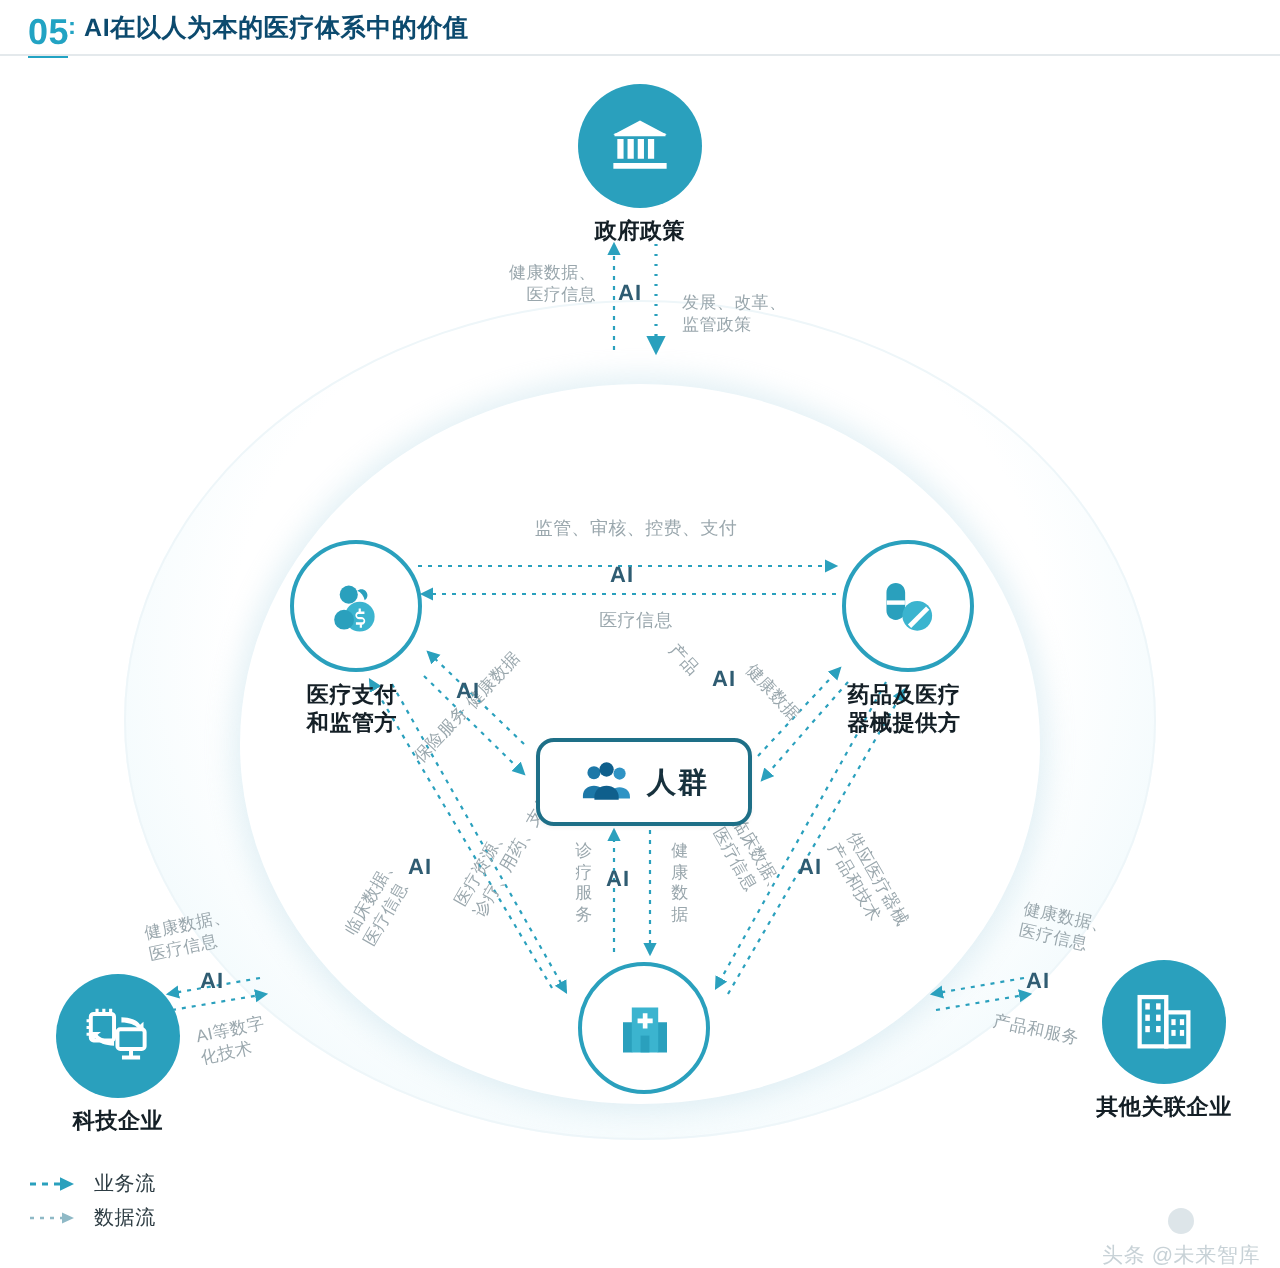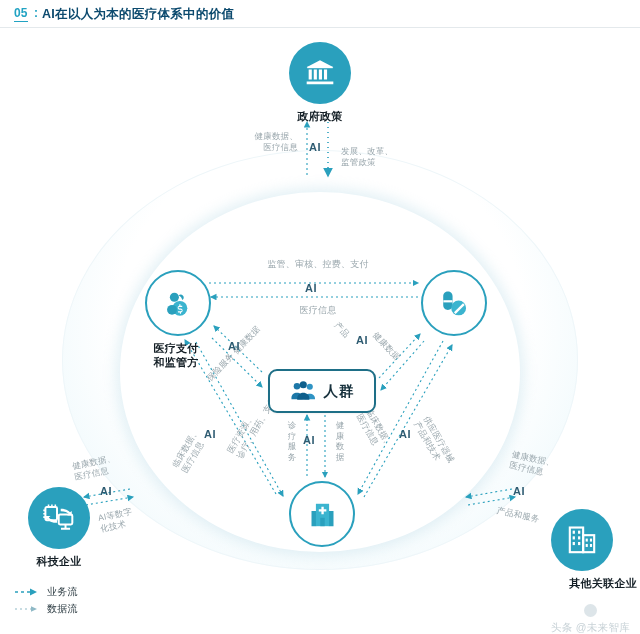--- a/index.html
+++ b/index.html
@@ -7,21 +7,21 @@
     width:640px;height:634px;
     background:#ffffff;
     font-family:"Liberation Sans","DejaVu Sans",sans-serif;
     position:relative;overflow:hidden;
     color:#1b2b33;
   }
   
   #header{position:absolute;left:0;top:0;width:640px;height:28px;}
   #header .bar{position:absolute;left:0;top:0;width:640px;height:27px;
     border-bottom:1px solid #e4e9ec;background:#fff;}
-  #header .num{position:absolute;left:14px;top:6px;font-size:12px;font-weight:bold;
+  #header .num{position:absolute;left:14px;top:6px;font-size:18px;font-weight:bold;
     color:#22a3c3;letter-spacing:.2px;border-bottom:1.6px solid #22a3c3;padding-bottom:1px;}
   #header .colon{position:absolute;left:34px;top:6px;font-size:12px;font-weight:bold;color:#22a3c3;}
   #header .title{position:absolute;left:42px;top:6px;font-size:12.5px;font-weight:bold;color:#0c4a6e;
     letter-spacing:.3px;}
 
   
   .ellipse-outer{
     position:absolute;left:62px;top:150px;width:516px;height:420px;
     border-radius:50%;
     background:radial-gradient(ellipse at 50% 42%, #ffffff 56%, #f4fbfd 74%, #eef8fb 86%, #ffffff 100%);
@@ -48,21 +48,21 @@
   .node .nlabel{
     margin-top:6px;font-size:11px;font-weight:bold;color:#141f26;
     line-height:1.25;letter-spacing:.3px;white-space:pre-line;
   }
 
   #node-gov{left:289px;top:42px;width:62px;}
   #node-payer{left:145px;top:270px;width:62px;}
   #node-pharma{left:421px;top:270px;width:62px;}
   #node-provider{left:289px;top:481px;width:62px;}
   #node-tech{left:28px;top:487px;width:62px;}
-  #node-other{left:551px;top:509px;width:62px;text-align:right;}
+  #node-other{left:551px;top:480px;width:62px;}
 
   #node-payer .nlabel,#node-pharma .nlabel{white-space:pre-line;}
   #node-payer{width:62px;}
   #node-payer .nlabel{width:110px;margin-left:-24px;font-family:Liberation Serif, serif;}
   #node-pharma .nlabel{width:120px;margin-left:-29px;}
   #node-provider .nlabel{width:130px;margin-left:-34px;}
   #node-tech .nlabel{width:100px;margin-left:-19px;}
   #node-other .nlabel{width:110px;margin-left:-24px;}
   #node-gov .nlabel{width:100px;margin-left:-19px;}
 
@@ -225,20 +225,22 @@
 
 <div class="node" id="node-pharma">
   <div class="disc ring">
     <svg width="33" height="33" viewBox="0 0 24 24">
       <path fill="#2aa0bd" d="M7.2 3.3c1.9 0 3.4 1.5 3.4 3.4v6.6c0 1.9-1.5 3.4-3.4 3.4S3.8 15.2 3.8 13.3V6.7c0-1.9 1.5-3.4 3.4-3.4z"></path>
       <path fill="#ffffff" d="M3.9 9.6h6.6v1.6H3.9z"></path>
       <circle cx="15" cy="15.2" r="5.4" fill="#3bb4cf"></circle>
       <path fill="#ffffff" d="M11.6 18.4L18.2 11.8l1.2 1.2-6.6 6.6z"></path>
     </svg>
   </div>
+  <div class="nlabel">药品及医疗
+器械提供方</div>
 </div>
 
 <div class="node" id="node-provider">
   <div class="disc ring">
     <svg width="33" height="33" viewBox="0 0 24 24">
       <path fill="#2aa0bd" d="M4 9.5h3.4v11H4v-11zm12.6 0H20v11h-3.4v-11z"></path>
       <path fill="#3bb4cf" d="M7.2 4.2h9.6v16.3H7.2z"></path>
       <path fill="#ffffff" d="M11.2 6.3h1.7v1.9h1.9v1.7h-1.9v1.9h-1.7V9.9H9.3V8.2h1.9z"></path>
       <path fill="#2aa0bd" d="M10.4 14.4h3.2v6.1h-3.2z"></path>
     </svg>

